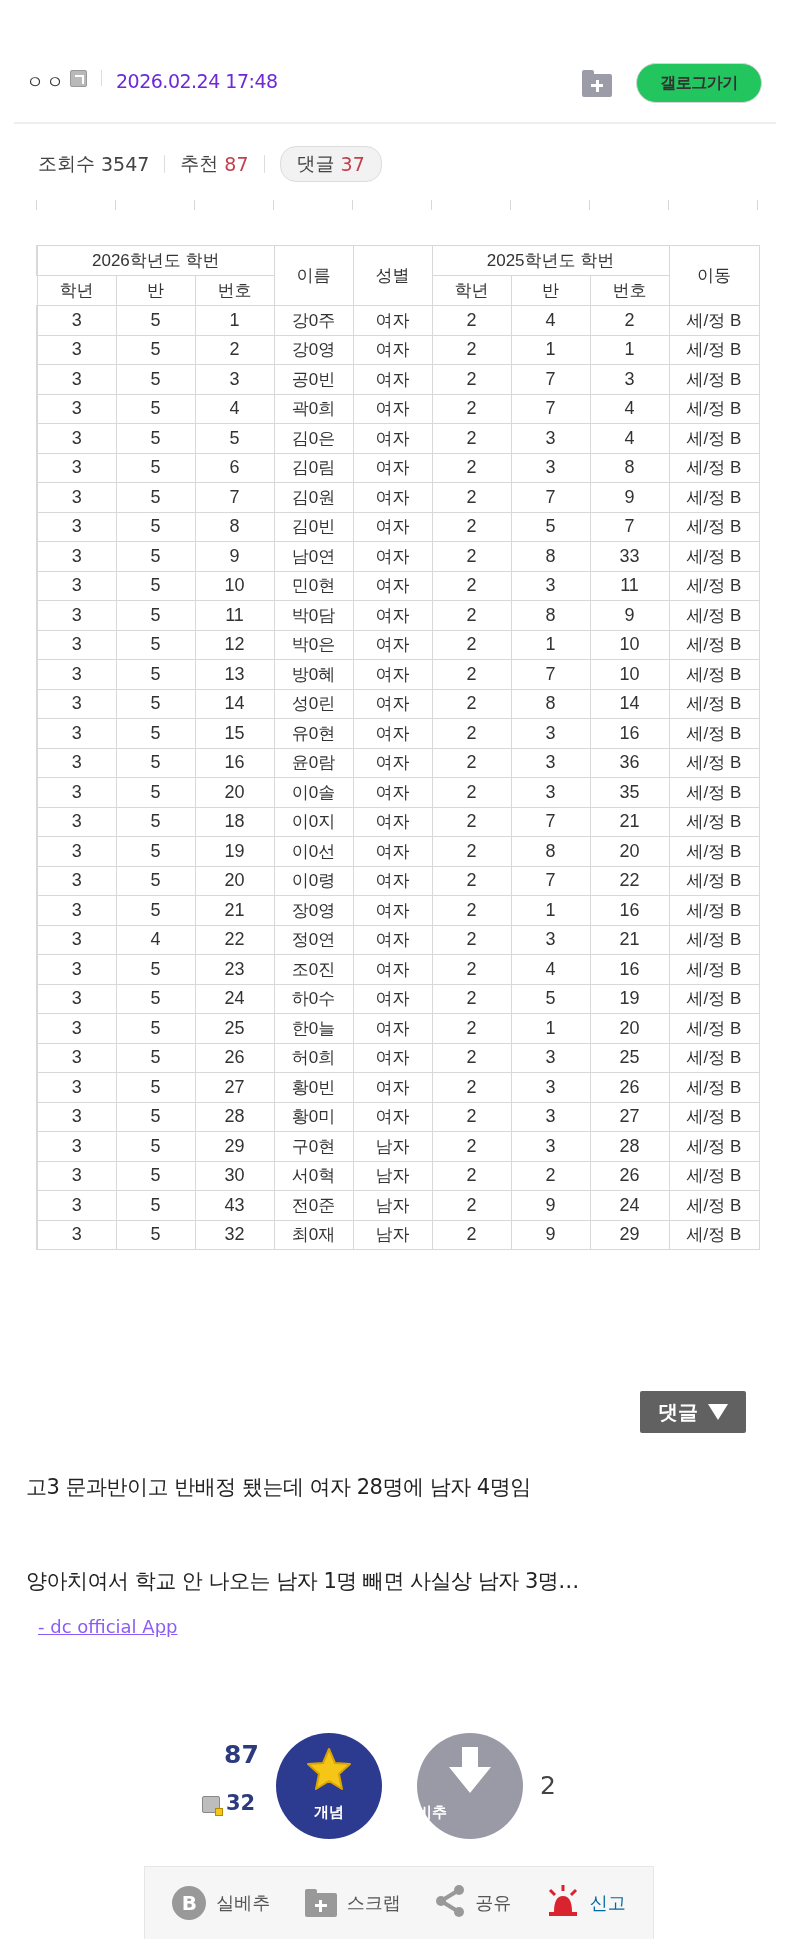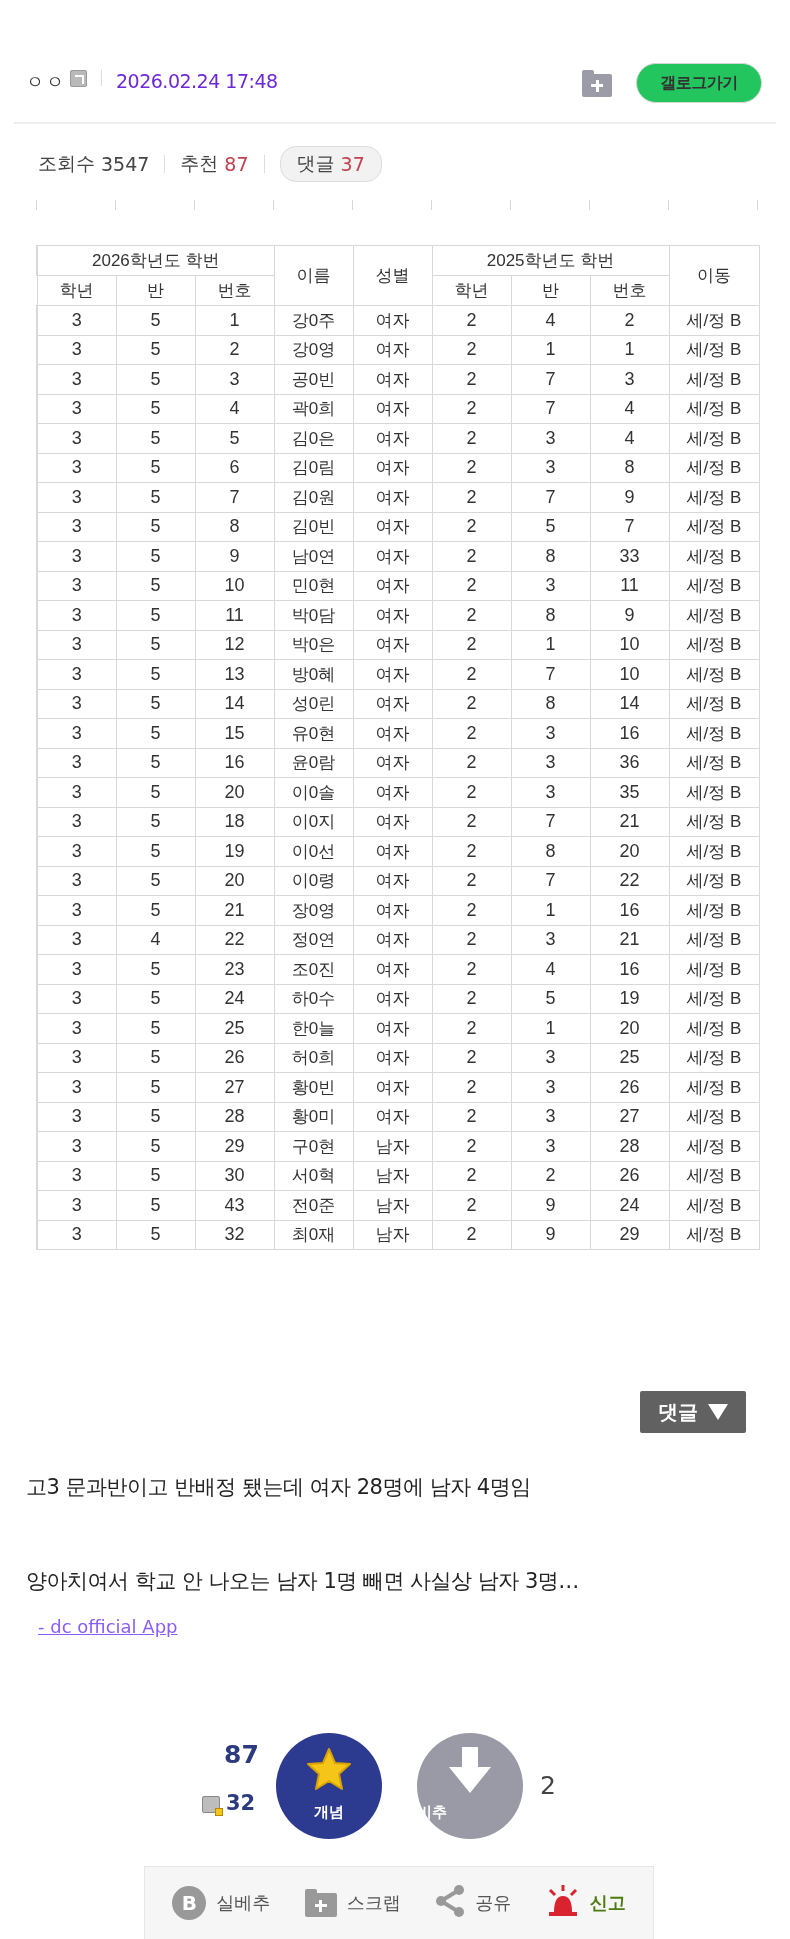--- a/index.html
+++ b/index.html
@@ -62,21 +62,21 @@
 
     .action-bar { position: absolute; left: 144px; top: 1866px; width: 510px; height: 73px; background: #f6f6f6; border: 1px solid #e6e6e6; border-bottom: none; display: flex; align-items: center; justify-content: space-around; padding: 0 10px; }
     .action-item { display: flex; align-items: center; font-size: 18px; color: #555; }
     .action-item .ic { margin-right: 10px; display: inline-block; position: relative; }
     .b-icon { width: 34px; height: 34px; border-radius: 50%; background: #999; color: #fff; font-weight: bold; font-size: 20px; display: flex !important; align-items: center; justify-content: center; }
     .scrap-icon { width: 32px; height: 28px; }
     .scrap-icon .tab { position: absolute; left: 0; top: 0; width: 12px; height: 6px; background: #999; border-radius: 2px 2px 0 0; }
     .scrap-icon .body { position: absolute; left: 0; top: 4px; width: 32px; height: 24px; background: #999; border-radius: 2px; }
     .scrap-icon .ph { position: absolute; left: 10px; top: 15px; width: 12px; height: 3px; background: #fff; }
     .scrap-icon .pv { position: absolute; left: 14.5px; top: 10.5px; width: 3px; height: 12px; background: #fff; }
-    .report { color: #4d7c0f; font-weight: bold; }
+    .report { color: #0369a1; }
   </style>
 </head>
 <body>
 
 <div class="title-area">
   <div class="meta-row">
     <span class="nick">ㅇㅇ</span>
     <span class="g-badge"></span>
     <span class="vbar"></span>
     <span class="date">2026.02.24 17:48</span>

